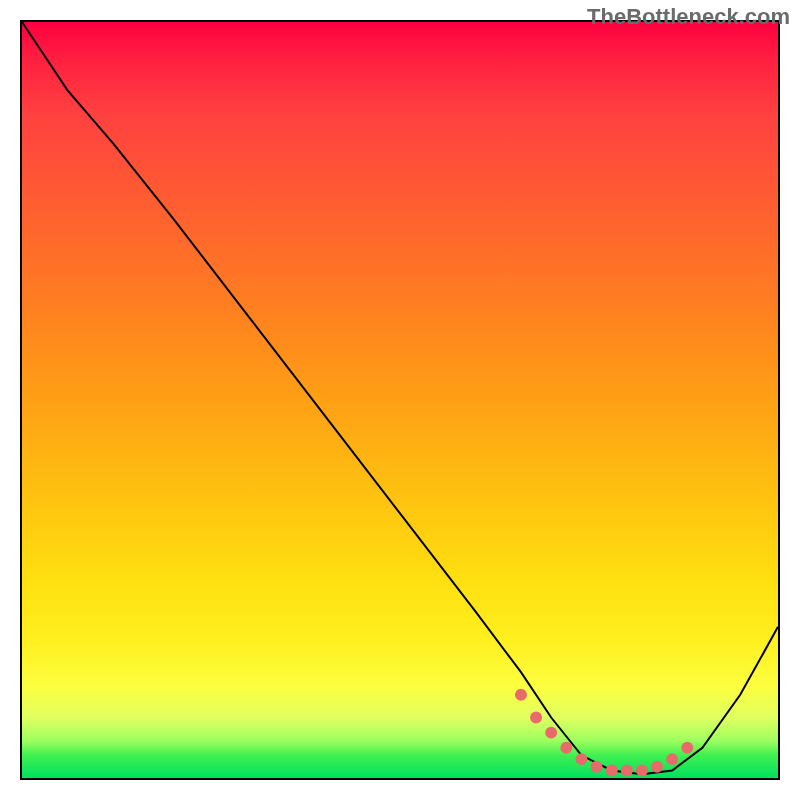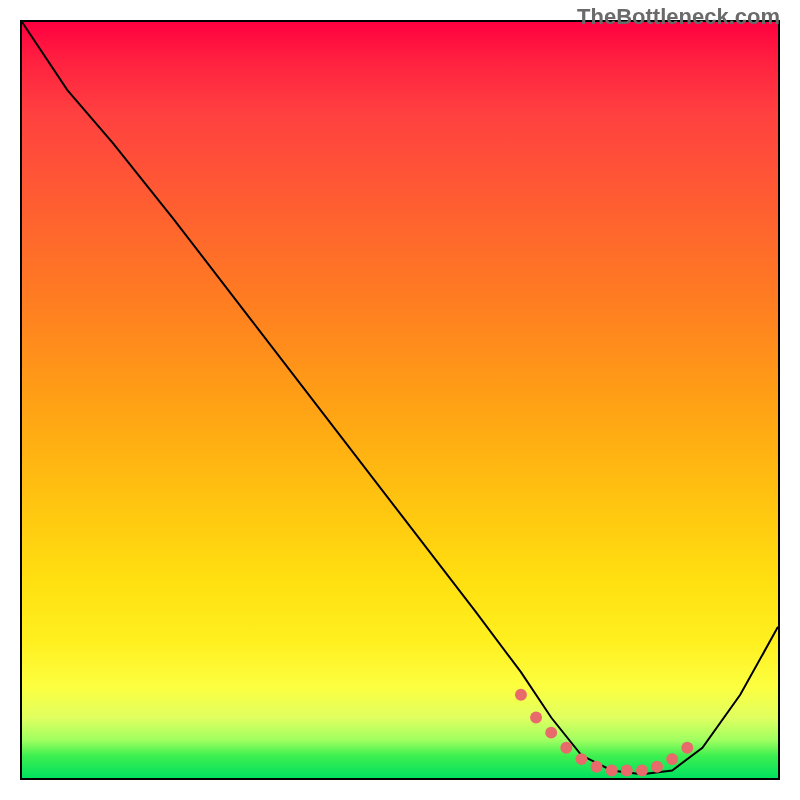--- a/index.html
+++ b/index.html
@@ -6,21 +6,21 @@
   body {
     width: 800px;
     height: 800px;
     background: #fff;
     position: relative;
     font-family: Arial, sans-serif;
   }
   .watermark {
     position: absolute;
     top: 4px;
-    right: 20px;
+    right: 10px;
     font-size: 22px;
     font-weight: bold;
     color: #6a6a6a;
     z-index: 10;
     text-align: right;
   }
   .plot-area {
     position: absolute;
     left: 20px;
     top: 20px;

